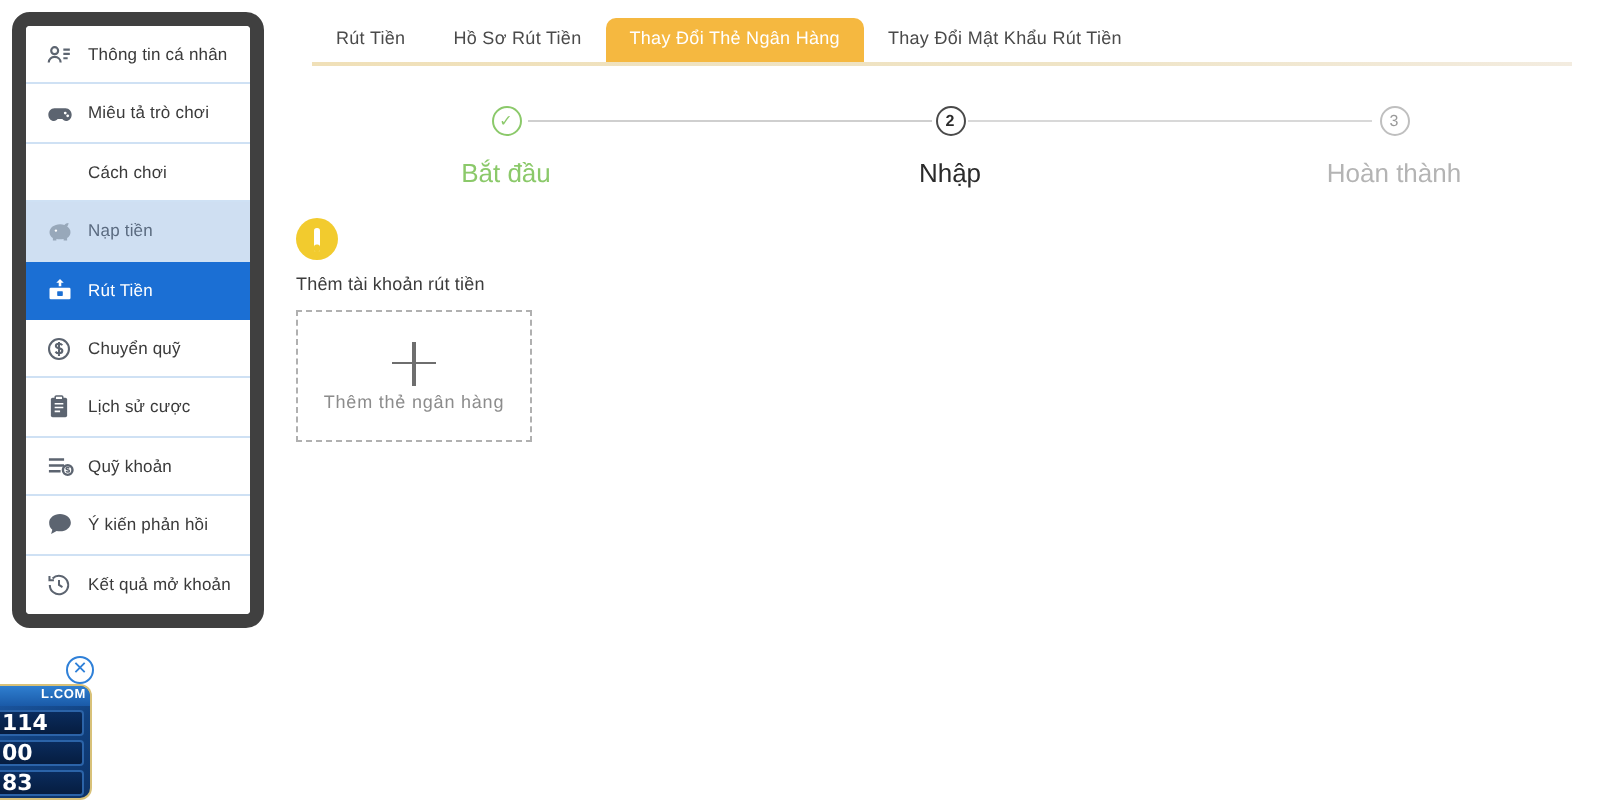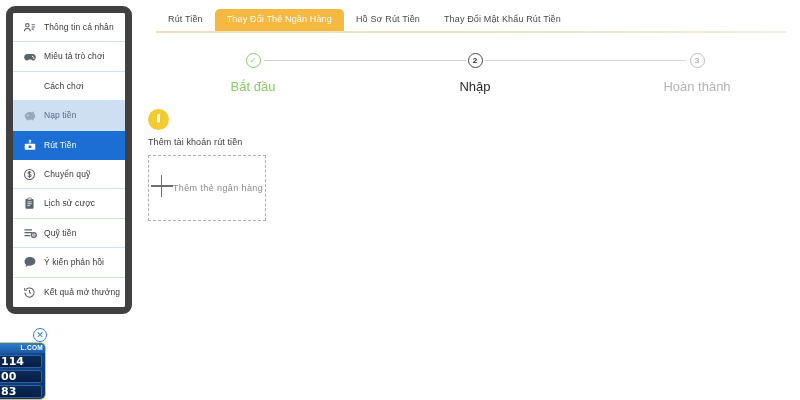--- a/index.html
+++ b/index.html
@@ -165,21 +165,21 @@
     margin-top: 8px;
     font-size: 9px;
     color: #3c3c3c;
     letter-spacing: .1px;
     line-height: 1;
   }
   .add-card {
     margin-top: 8px;
     width: 118px; height: 66px;
     border: 1px dashed #b0b0b0;
-    display: flex; flex-direction: row;
+    display: flex; flex-direction: column;
     align-items: center; justify-content: center;
     background: #fff;
   }
   .plus {
     width: 22px; height: 22px;
     position: relative;
     margin-bottom: 4px;
   }
   .plus::before, .plus::after {
     content: ""; position: absolute; background: #6e6e6e;
@@ -319,51 +319,51 @@
           <span class="s-lbl">Lịch sử cược</span>
         </div>
         <div class="sidebar-item">
           <span class="s-ico">
             <svg width="14" height="14" viewBox="0 0 24 24" fill="none" stroke="currentColor" stroke-width="2.1">
               <path d="M2.5 6.5h13M2.5 11.5h13M2.5 16.5h10"></path>
               <circle cx="18.6" cy="15.5" r="4.1"></circle>
               <path d="M20 14c-.4-.5-.9-.7-1.5-.7-.8 0-1.3.4-1.3.9 0 1.3 2.9.6 2.9 2 0 .6-.6 1-1.4 1-.7 0-1.2-.3-1.5-.7" stroke-width="1.3"></path>
             </svg>
           </span>
-          <span class="s-lbl">Quỹ tiền</span>
+          <span class="s-lbl">Quỹ khoản</span>
         </div>
         <div class="sidebar-item">
           <span class="s-ico">
             <svg width="14" height="14" viewBox="0 0 24 24" fill="currentColor">
               <path d="M12 3.5c5.2 0 9.3 3.3 9.3 7.4 0 4.1-4.1 7.4-9.3 7.4-1 0-2-.1-2.9-.3L4.4 20.5l1-3.6C3.5 15.5 2.7 13.6 2.7 11c0-4.1 4.1-7.5 9.3-7.5z"></path>
             </svg>
           </span>
           <span class="s-lbl">Ý kiến phản hồi</span>
         </div>
         <div class="sidebar-item">
           <span class="s-ico">
             <svg width="13" height="13" viewBox="0 0 24 24" fill="none" stroke="currentColor" stroke-width="1.9">
               <path d="M3.5 12a8.5 8.5 0 1 0 2.6-6.1"></path>
               <path d="M3.2 3.6v4.1h4.1"></path>
               <path d="M12 7.4V12l3.2 1.9"></path>
             </svg>
           </span>
-          <span class="s-lbl">Kết quả mở thưởng</span>
+          <span class="s-lbl">Kết quả mở khoản</span>
         </div>
       </div>
   </nav>
 
   <div class="v-divider"></div>
 
   <section class="main">
 
     <div class="tabbar" id="tabbar">
         <div class="tab">Rút Tiền</div>
+        <div class="tab">Hồ Sơ Rút Tiền</div>
         <div class="tab active">Thay Đổi Thẻ Ngân Hàng</div>
-        <div class="tab">Hồ Sơ Rút Tiền</div>
         <div class="tab">Thay Đổi Mật Khẩu Rút Tiền</div>
       </div>
     <div class="tab-rule"></div>
 
     <div class="stepper">
       <div class="step-line l1"></div>
       <div class="step-line l2"></div>
       <div class="step-track" id="step-track">
           <div class="step done">
             <div class="circle">✓</div>

